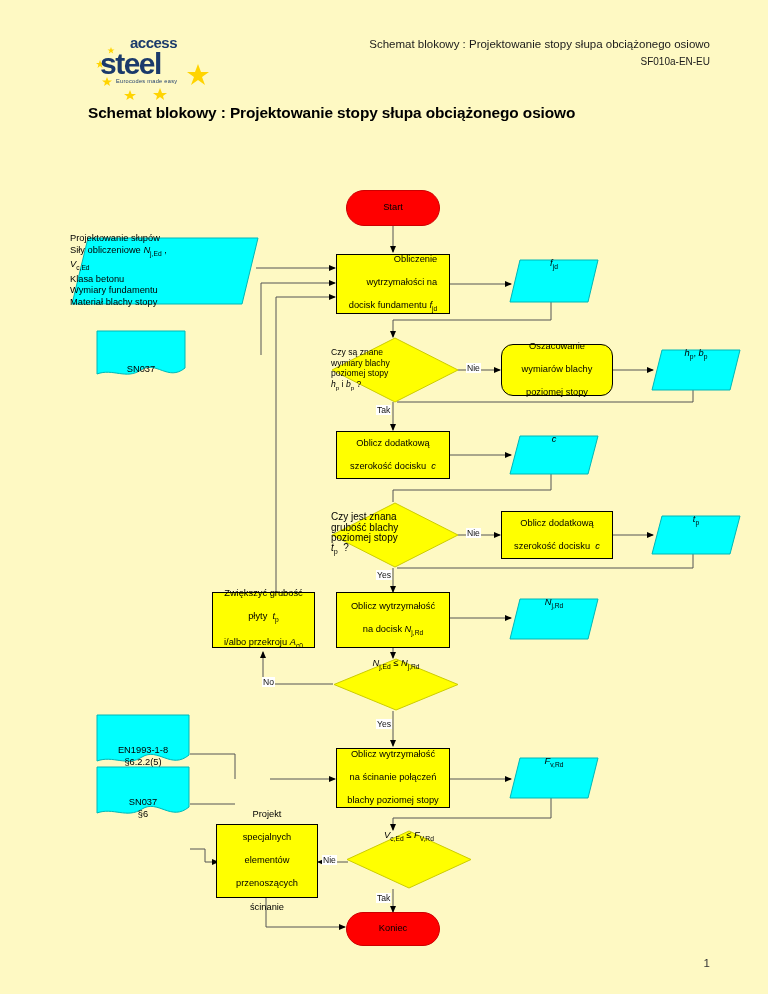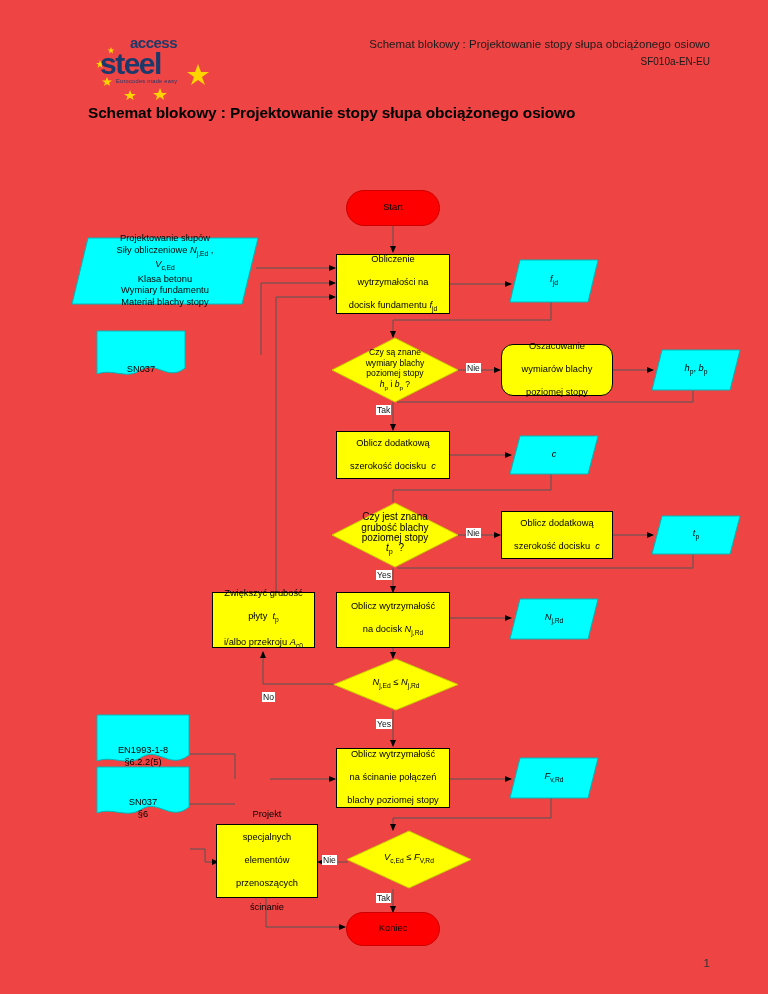--- a/index.html
+++ b/index.html
@@ -1,19 +1,19 @@
 <!DOCTYPE html>
 <html><head>
 <meta charset="utf-8">
 <style>
   html,body{margin:0;padding:0;background:#fff;}
   body{width:768px;height:994px;position:relative;overflow:hidden;
        font-family:"Liberation Sans","DejaVu Sans",sans-serif;color:#000;}
 
-  .page{position:absolute;inset:0;background:#ef4444;}
+  .page{position:absolute;inset:0;background:#fef9c3;}
 
   
   .logo{position:absolute;left:86px;top:30px;width:140px;height:70px;}
   .logo svg{display:block;}
 
   .hdr-title{position:absolute;left:240px;top:36px;width:470px;
              text-align:right;font-size:11.5px;line-height:16px;color:#1a1a1a;}
   .hdr-code{position:absolute;left:240px;top:54px;width:470px;
             text-align:right;font-size:10px;line-height:16px;color:#1a1a1a;}
 
@@ -35,21 +35,21 @@
         font-size:9.3px;line-height:11.6px;color:#000;}
   .node span{display:block;padding:0 3px;}
 
   .n-proc{background:#ffff00;border:1.4px solid #000;}
   .n-term{background:#ff0000;border:1px solid #cc0000;border-radius:999px;}
   .edge-label{position:absolute;font-size:8.6px;color:#111;
               background:#fff;padding:0 1px;white-space:nowrap;}
 
   .shape-host{position:absolute;}
   .shape-host svg{position:absolute;left:0;top:0;}
-  .shape-host .lbl{position:absolute;inset:0;display:flex;align-items:center;
+  .shape-host .lbl{position:absolute;inset:0;display:flex;align-items:flex-start;
                    justify-content:center;text-align:center;
                    font-size:9.3px;line-height:11.6px;color:#000;}
   .shape-host .lbl.up{align-items:flex-start;padding-top:4px;margin-top:24px;}
   i.v{font-style:italic;}
   sub{font-size:0.72em;}
 </style>
 </head>
 <body>
 
 <div class="page">
@@ -172,21 +172,21 @@
 
     <div class="shape-host" style="left:88px;top:330px;width:90px;height:52px;">
       <svg width="90" height="52">
         <path d="M1,1 H89 V38 C72,52 60,30 45,40 C30,50 17,38 1,44 Z" fill="#00ffff" stroke="#00b7b7" stroke-width="1"></path>
       </svg>
       <div class="lbl up" style="padding-top:10px;">
         <span>SN037</span>
       </div>
     </div>
 
-    <div class="node n-proc" style="left:328px;top:254px;width:114px;height:60px;">
+    <div class="node n-proc" style="left:328px;top:254px;width:114px;height:60px;text-align:right;">
       <span style="display:block;">
         <span>Obliczenie</span><br>
         <span>wytrzymałości na</span><br>
         <span>docisk fundamentu <i class="v">f</i><sub>jd</sub></span>
       </span>
     </div>
 
     <div class="shape-host" style="left:500px;top:258px;width:92px;height:46px;">
       <svg width="92" height="46">
         <polygon points="12,2 90,2 80,44 2,44" fill="#00ffff" stroke="#00b7b7" stroke-width="1"></polygon>
@@ -301,21 +301,21 @@
 
     <div class="shape-host" style="left:325px;top:658px;width:126px;height:53px;">
       <svg width="126" height="53">
         <polygon points="63,1 125,26.5 63,52 1,26.5" fill="#ffff00" stroke="#cccc00" stroke-width="1"></polygon>
       </svg>
       <div class="lbl">
           <span><i class="v">N</i><sub>j,Ed</sub> ≤ <i class="v">N</i><sub>j,Rd</sub></span>
         </div>
     </div>
 
-    <div class="edge-label" style="left:254px;top:677px;margin-top:15px;">No</div>
+    <div class="edge-label" style="left:254px;top:677px;">No</div>
     <div class="edge-label" style="left:368px;top:719px;">Yes</div>
 
     <div class="shape-host" style="left:88px;top:714px;width:94px;height:56px;">
       <svg width="94" height="56">
         <path d="M1,1 H93 V41 C75,56 62,33 46,43 C31,53 17,41 1,47 Z" fill="#00ffff" stroke="#00b7b7" stroke-width="1"></path>
       </svg>
       <div class="lbl up" style="padding-top:7px;">
         <span>
           <span>EN1993-1-8</span><br>
           <span>§6.2.2(5)</span>

